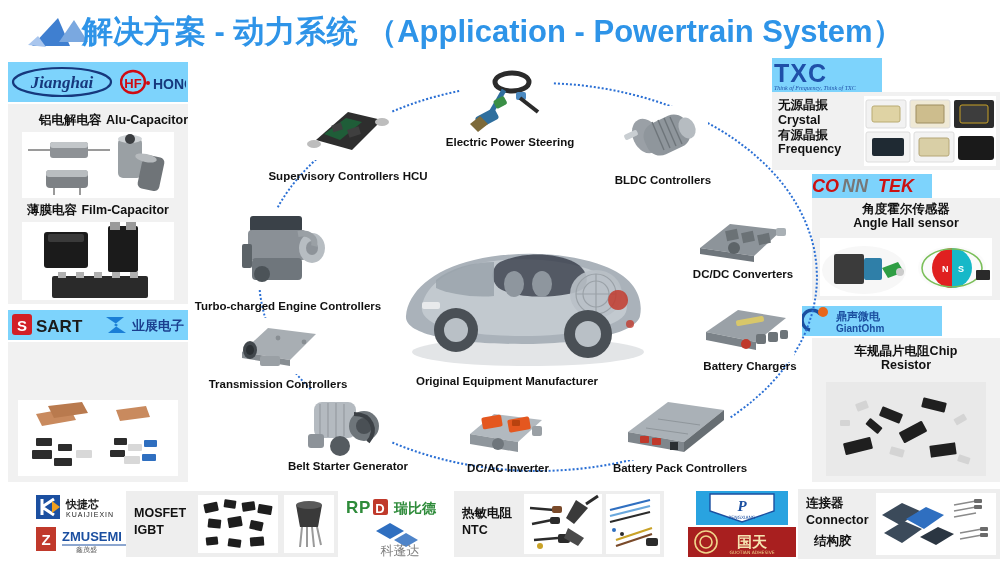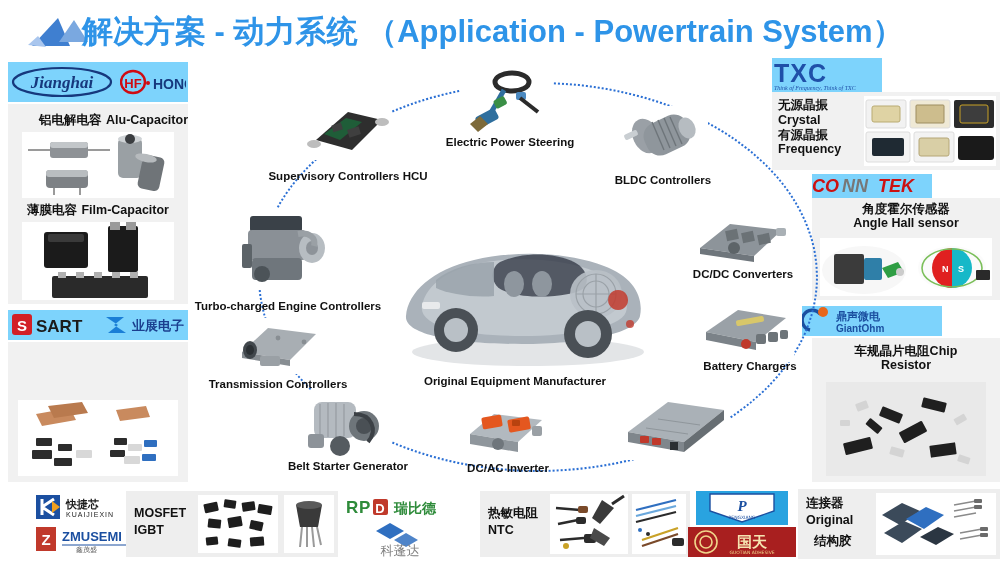--- a/index.html
+++ b/index.html
@@ -358,21 +358,21 @@
         <line x1="214" y1="56" x2="214" y2="96"></line>
     </g>
     <circle cx="74" cy="112" r="22" fill="#4a5056"></circle>
     <circle cx="74" cy="112" r="12" fill="#b9c0c6"></circle>
     <circle cx="206" cy="116" r="24" fill="#4a5056"></circle>
     <circle cx="206" cy="116" r="13" fill="#b9c0c6"></circle>
     <path d="M236,92 a10,10 0 1 1 0.1,0" fill="#c23b2e" opacity="0.85"></path>
     <circle cx="248" cy="106" r="4" fill="#c23b2e" opacity="0.8"></circle>
     <rect x="40" y="84" width="18" height="7" rx="2" fill="#e8eaec"></rect>
   </svg>
-  <div class="node-label" style="left:170px;top:315px;width:350px;">Original Equipment Manufacturer</div>
+  <div class="node-label" style="left:162px;top:315px;width:350px;">Original Equipment Manufacturer</div>
 
   <svg style="position:absolute;left:528px;top:240px;" width="96" height="62" viewBox="0 0 96 62">
     <rect x="0" y="0" width="96" height="62" fill="#ffffff"></rect>
     <path d="M8,32 L40,10 L88,18 L58,42 Z" fill="#9aa1a7"></path>
     <path d="M8,32 L58,42 L58,50 L8,40 Z" fill="#7b8288"></path>
     <rect x="38" y="18" width="28" height="6" rx="2" fill="#d8c76a" transform="rotate(-10 52 21)"></rect>
     <g fill="#6d7479">
       <rect x="58" y="34" width="10" height="10" rx="2"></rect>
       <rect x="70" y="32" width="10" height="10" rx="2"></rect>
       <rect x="82" y="30" width="8" height="9" rx="2"></rect>
@@ -418,20 +418,21 @@
     <g fill="#c0392b">
       <rect x="22" y="42" width="9" height="7" rx="1"></rect>
       <rect x="34" y="44" width="9" height="7" rx="1"></rect>
     </g>
     <g stroke="#8f969b" stroke-width="1.2">
       <line x1="28" y1="34" x2="70" y2="40"></line>
       <line x1="40" y1="25" x2="82" y2="31"></line>
     </g>
     <rect x="52" y="48" width="8" height="8" fill="#2b2f33"></rect>
   </svg>
+  <div class="node-label" style="left:412px;top:402px;width:196px;">Battery Pack Controllers</div>
 </div>
 
 <div id="bottom-bar">
 
   <div class="bb-group" style="left:18px;width:320px;">
     <svg style="position:absolute;left:18px;top:6px;" width="100" height="28" viewBox="0 0 100 28">
       <rect x="0" y="2" width="24" height="24" fill="#1b4fa0"></rect>
       <path d="M6,6 L6,22 M6,14 L18,6 M6,14 L18,22" stroke="#ffffff" stroke-width="3" fill="none"></path>
       <path d="M16,8 L24,14 L16,20 Z" fill="#f0a020"></path>
       <text x="30" y="15" font-family="DejaVu Sans, sans-serif" font-size="11" font-weight="bold" fill="#1b1b1b">快捷芯</text>
@@ -486,21 +487,21 @@
       <text x="34" y="18" text-anchor="middle" font-family="Liberation Sans, sans-serif" font-size="13" font-weight="bold" fill="#ffffff">D</text>
       <text x="48" y="18" font-family="DejaVu Sans, sans-serif" font-size="14" font-weight="bold" fill="#2e8b3a">瑞比德</text>
     </svg>
     <svg style="position:absolute;left:16px;top:34px;" width="96" height="36" viewBox="0 0 96 36">
       <g fill="#2f6fc0">
         <path d="M30,2 L44,10 L30,18 L16,10 Z"></path>
         <path d="M46,12 L58,19 L46,26 L34,19 Z" opacity="0.85"></path>
       </g>
       <text x="40" y="34" text-anchor="middle" font-family="DejaVu Sans, sans-serif" font-size="13" fill="#7f7f7f">科蓬达</text>
     </svg>
-    <div class="bb-panel" style="left:110px;top:4px;width:210px;height:66px;margin-left:26px;">
+    <div class="bb-panel" style="left:110px;top:4px;width:210px;height:66px;">
       <div class="bb-label" style="left:8px;top:14px;">
         <div>热敏电阻</div>
         <div>NTC</div>
       </div>
       <svg style="position:absolute;left:70px;top:3px;" width="78" height="60" viewBox="0 0 78 60">
         <rect x="0" y="0" width="78" height="60" fill="#ffffff"></rect>
         <g stroke="#2b2b2b" stroke-width="2.6" fill="none">
           <path d="M6,14 L30,16"></path>
             <path d="M8,30 L28,26"></path>
             <path d="M10,46 L34,44"></path>
@@ -543,21 +544,21 @@
     <svg style="position:absolute;left:2px;top:40px;" width="108" height="30" viewBox="0 0 108 30">
       <rect x="0" y="0" width="108" height="30" fill="#a81f1f"></rect>
       <circle cx="18" cy="15" r="11" fill="none" stroke="#f0d58a" stroke-width="1.6"></circle>
       <circle cx="18" cy="15" r="6" fill="none" stroke="#f0d58a" stroke-width="1.6"></circle>
       <text x="64" y="20" text-anchor="middle" font-family="DejaVu Sans, sans-serif" font-size="15" font-weight="bold" fill="#f5e3b0">国天</text>
       <text x="64" y="27" text-anchor="middle" font-family="DejaVu Sans, sans-serif" font-size="4.5" fill="#f0d58a">GUOTIAN ADHESIVE</text>
     </svg>
     <div class="bb-panel" style="left:112px;top:2px;width:202px;height:70px;">
       <div class="bb-label" style="left:8px;top:6px;">
         <div>连接器</div>
-        <div>Original</div>
+        <div>Connector</div>
       </div>
       <div class="bb-label" style="left:16px;top:44px;">
         <div>结构胶</div>
       </div>
       <svg style="position:absolute;left:78px;top:4px;" width="120" height="62" viewBox="0 0 120 62">
         <rect x="0" y="0" width="120" height="62" fill="#ffffff"></rect>
         <path d="M6,22 L26,10 L44,18 L24,32 Z" fill="#3b4a5a"></path>
         <path d="M30,26 L50,14 L68,22 L48,36 Z" fill="#2f6fc0"></path>
         <path d="M8,40 L28,28 L46,36 L26,50 Z" fill="#3b4a5a"></path>
         <path d="M44,44 L62,34 L78,41 L60,52 Z" fill="#2b3642"></path>

